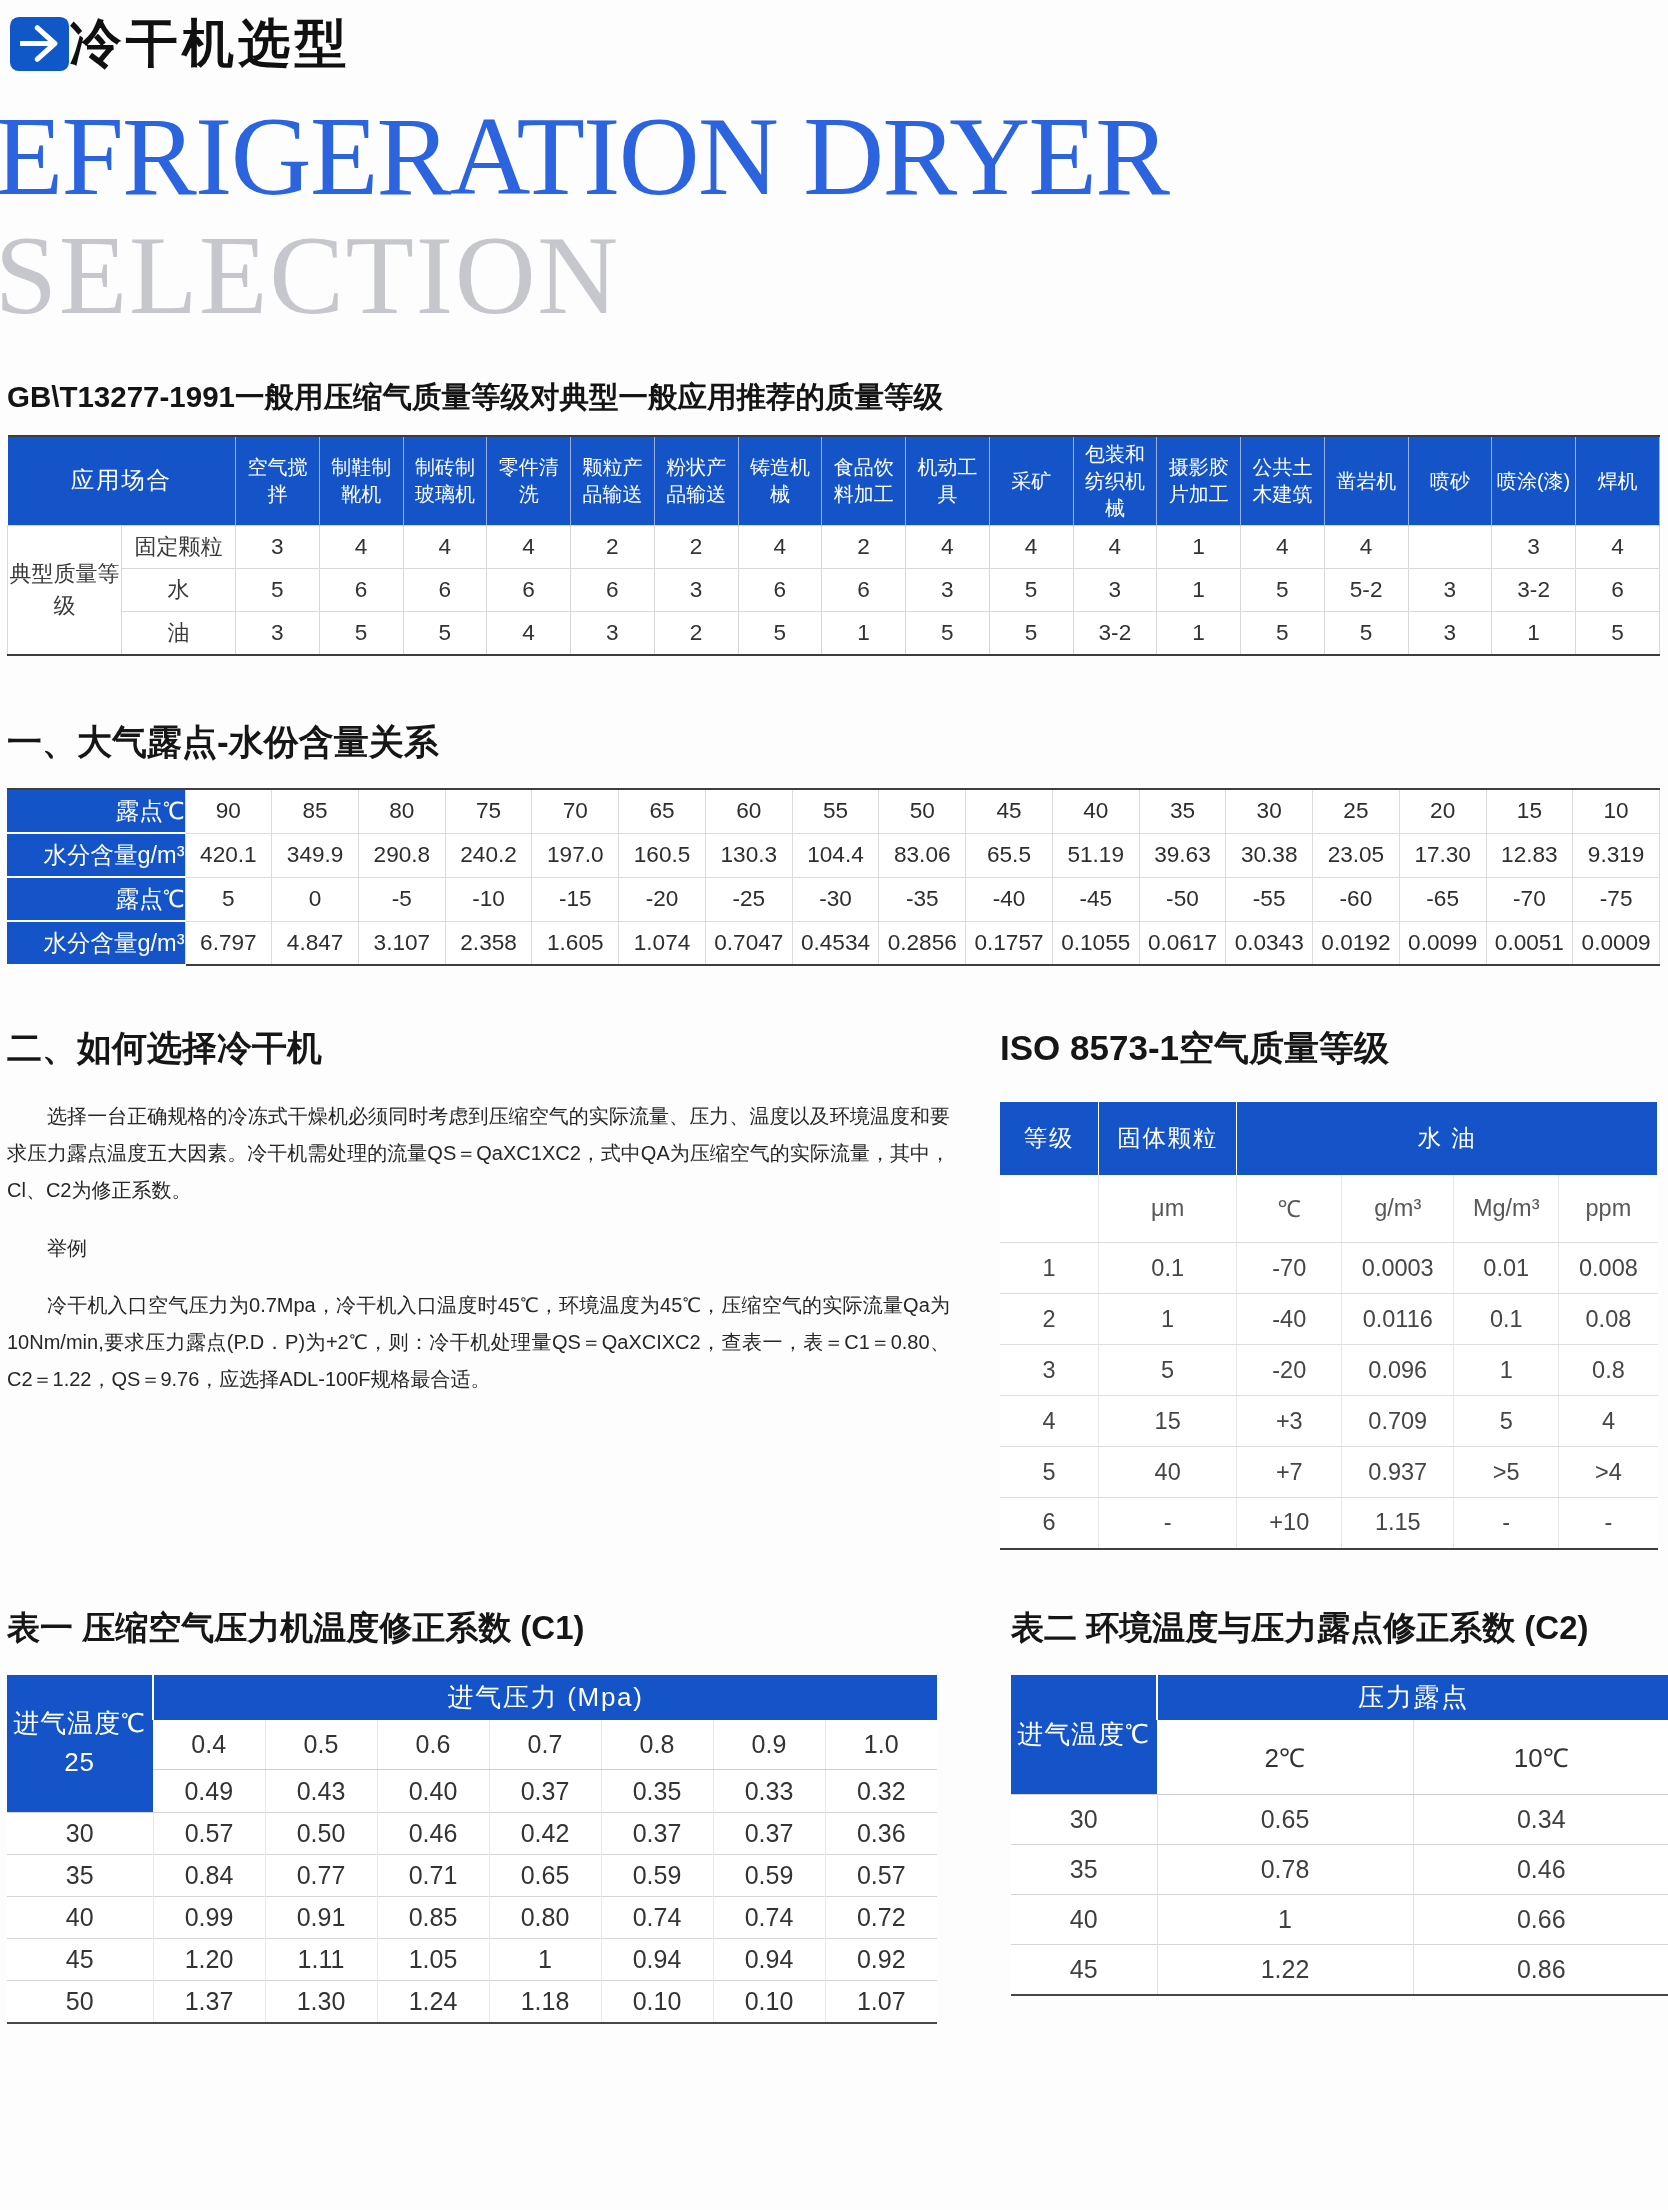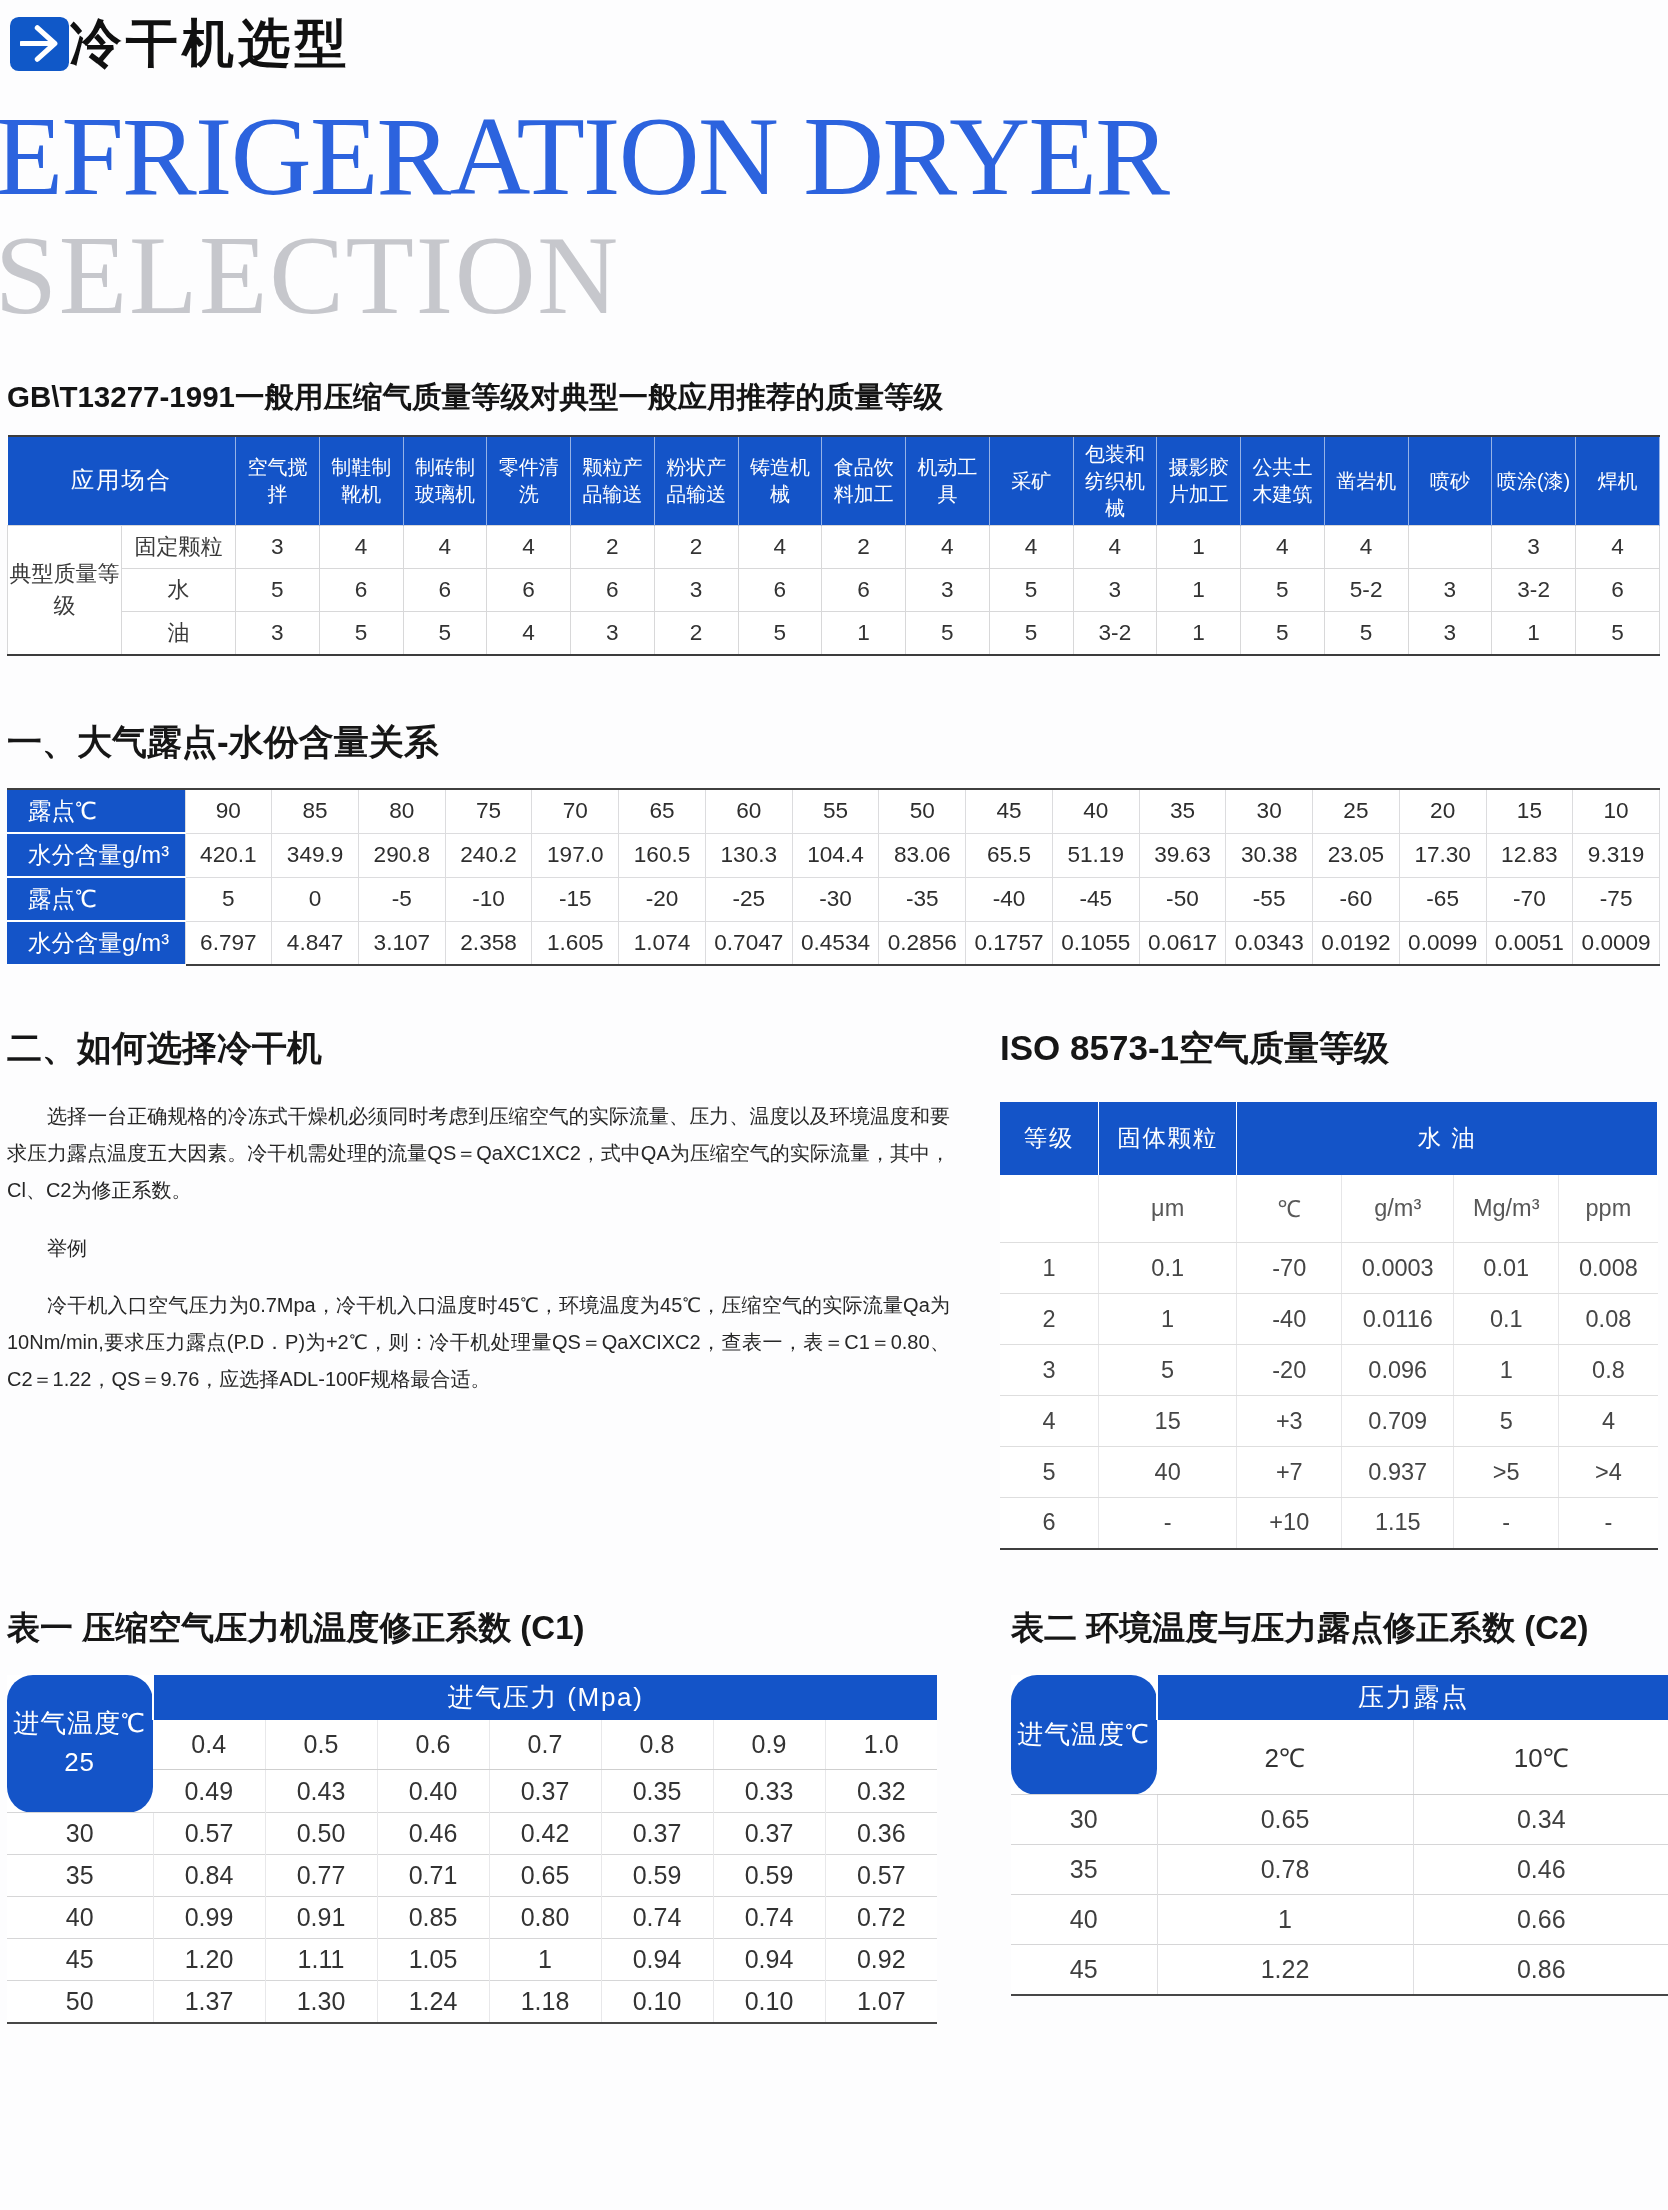--- a/index.html
+++ b/index.html
@@ -32,21 +32,21 @@
   .gb-table tbody td { text-align:center; font-size:22.6px; color:#333; height:43px;
     border:0.9px solid #d8d8d9; background:#fff; }
   .gb-table td.gb-group { font-size:22px; line-height:1.45; color:#3a3a3a; }
   .gb-table td.gb-sublabel { font-size:22px; color:#3a3a3a; }
   
   .sec-heading { margin:63px 0 0 7px; font-size:35px; font-weight:700; color:#161616; }
   .dew-table { margin:22.6px 0 0 7px; width:1653px; table-layout:fixed;
     border-top:2.6px solid #3f3f3f; border-bottom:2.6px solid #3f3f3f; }
   .dew-table td { height:44px; }
   .dew-table td.dew-label { background:#1454c8; color:#fff; font-size:23.5px; font-weight:500;
-    text-align:left; padding-left:21px; border-bottom:2.6px solid #fff; }
+    text-align:right; padding-left:21px; border-bottom:2.6px solid #fff; }
   .dew-table td.val { font-size:22.6px; color:#2e2e2e; text-align:center;
     border:0.9px solid #dcdcde; }
   
   .cols { display:flex; margin:59px 0 0 7px; }
   .col-left { width:943px; flex:0 0 auto; }
   .col-right { width:658px; margin-left:50px; flex:0 0 auto; }
   .body-para { font-size:20px; line-height:1.84; color:#272727; text-indent:2em;
     text-align:justify; margin-top:21px; }
   .body-para.first { margin-top:26px; }
   .iso-table { margin-top:29.5px; width:100%; table-layout:fixed; border-bottom:2.6px solid #3f3f3f; }
@@ -57,21 +57,21 @@
   .iso-table tr.units td { height:68px; font-size:23.5px; color:#585858; }
   .iso-table tr.data td { height:51px; font-size:23.5px; color:#454545; }
   
   .cols2 { display:flex; margin:56px 0 0 7px; }
   .c-heading { font-size:33px; font-weight:700; color:#161616; }
   .c1-wrap { width:930px; flex:0 0 auto; }
   .c2-wrap { width:658px; margin-left:74px; flex:0 0 auto; }
   .c1-table, .c2-table { margin-top:24px; width:100%; table-layout:fixed;
     border-bottom:2.6px solid #474747; }
   .c1-table th.corner, .c2-table th.corner { background:#1454c8; color:#fff; font-size:26px;
-    font-weight:500; line-height:1.5; text-align:center; letter-spacing:0.9px;border-radius:26px; }
+    font-weight:500; line-height:1.5; text-align:center; letter-spacing:0.9px; }
   .c1-table th.band, .c2-table th.band { background:#1454c8; color:#fff; font-size:26px;
     font-weight:500; height:45px; text-align:center; border-left:2.6px solid #fff;
     letter-spacing:1.7px; }
   .c1-table td { text-align:center; color:#333; background:#fff; }
   .c1-table tr.press td { height:50px; font-size:25px; border-bottom:0.9px solid #cfcfcf; }
   .c1-table tr.r25 td { height:43px; font-size:25px; }
   .c1-table tbody td { height:42px; font-size:25px; border-top:0.9px solid #d6d6d7; }
   .c1-table tbody td + td { border-left:0.9px solid #e8e8ea; }
   .c1-table tr.press td + td, .c1-table tr.r25 td + td { border-left:0.9px solid #e8e8ea; }
   .c2-table tr.sub td { height:75px; font-size:26px; color:#333; text-align:center;

